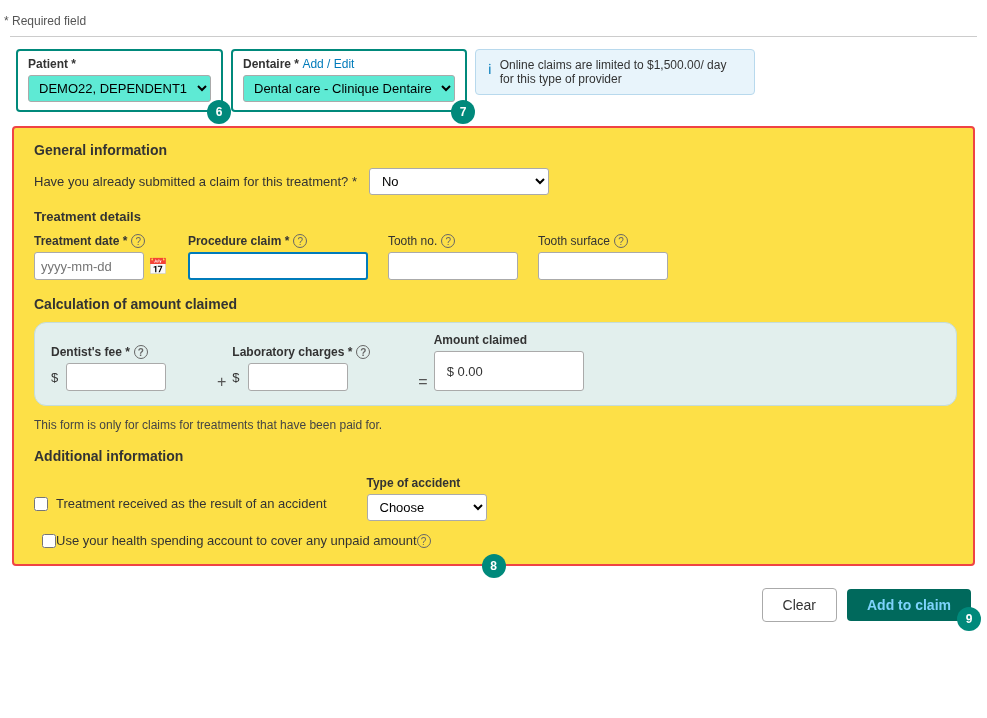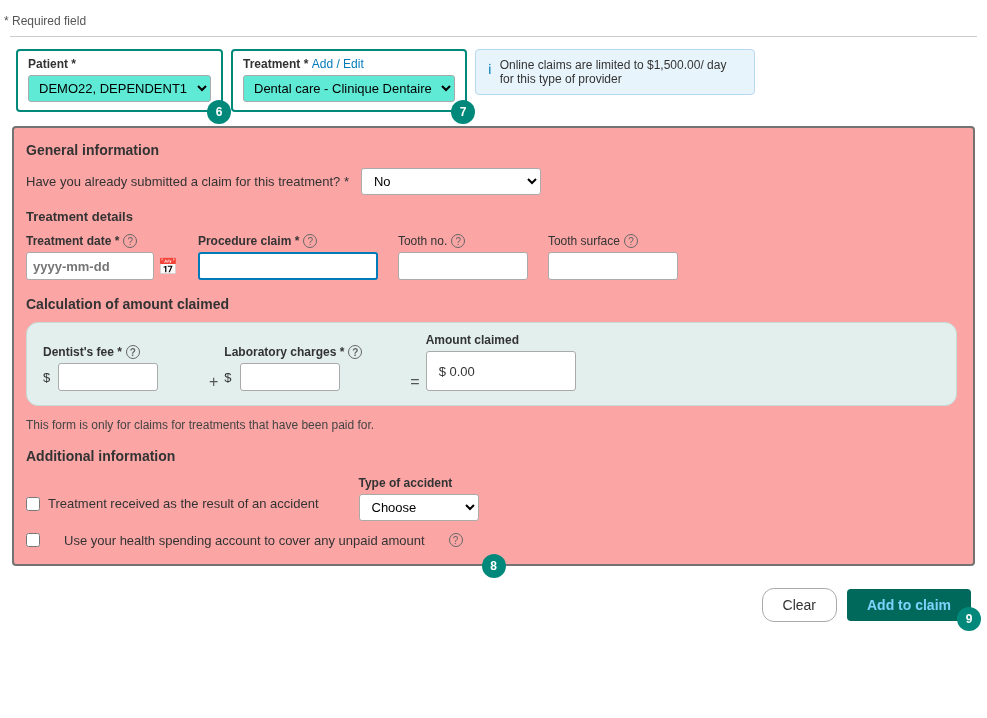--- a/index.html
+++ b/index.html
@@ -89,24 +89,24 @@
     }
     .info-icon {
       color: #007bba;
       font-size: 14px;
       flex-shrink: 0;
       margin-top: 1px;
     }
     
     .main-panel {
       margin: 4px 12px 10px 12px;
-      border: 2px solid #737373;
+      border: 2px solid #ef4444;
       border-radius: 4px;
-      background: #fca5a5;
-      padding: 14px 16px 16px 12px;
+      background: #fde047;
+      padding: 14px 16px 16px 20px;
       position: relative;
     }
     .section-title {
       font-weight: bold;
       font-size: 14px;
       margin-bottom: 10px;
     }
     .general-info-row {
       display: flex;
       align-items: center;
@@ -168,22 +168,21 @@
       font-size: 13px;
       background: #fff;
       height: 28px;
     }
     .date-wrapper {
       display: flex;
       align-items: center;
       gap: 4px;
     }
     .date-wrapper input {
-      width: 128px;
-      font-weight: bold;
+      width: 110px;
     }
     .cal-icon {
       color: #555;
       font-size: 16px;
       cursor: pointer;
     }
     .procedure-input {
       width: 180px;
       border: 2px solid #007bba !important;
     }
@@ -292,22 +291,23 @@
       padding: 4px 8px;
       border: 1px solid #aaa;
       border-radius: 3px;
       background: #fff;
       font-size: 13px;
       width: 120px;
       cursor: pointer;
     }
     .health-spending-row {
       display: flex;
-      align-items: flex-start;
-      gap: 24px;
+      align-items: flex-end;
+      gap: 0;
+      margin-left: 8px;
     }
     .health-spending-row input[type="checkbox"] {
       width: 14px;
       height: 14px;
       cursor: pointer;
     }
     .health-spending-row label { font-size: 13px; cursor: pointer; }
     .step-badge-8 {
       position: absolute;
       bottom: -14px;
@@ -329,21 +329,21 @@
       display: flex;
       justify-content: flex-end;
       align-items: center;
       gap: 10px;
       padding: 12px 16px 8px 16px;
       position: relative;
     }
     .btn-clear {
       padding: 8px 20px;
       border: 1px solid #aaa;
-      border-radius: 12px;
+      border-radius: 4px;
       background: #fff;
       font-size: 14px;
       cursor: pointer;
       color: #333;
     }
     .btn-add {
       padding: 8px 20px;
       border: none;
       border-radius: 4px;
       background: #00695c;
@@ -381,21 +381,21 @@
     <div class="patient-section">
       <div class="field-label">Patient *</div>
       <select class="field-select">
         <option>DEMO22, DEPENDENT1</option>
       </select>
       <div class="step-badge">6</div>
     </div>
 
     <div class="provider-section">
       <div class="field-label">
-        <span>Treatment *</span>
+        <span>Dentaire *</span>
         <a href="#">Add / Edit</a>
       </div>
       <select class="field-select">
         <option>Dental care - Clinique Dentaire</option>
       </select>
       <div class="step-badge">7</div>
     </div>
 
     <div class="info-box">
       <span class="info-icon">ℹ</span>

